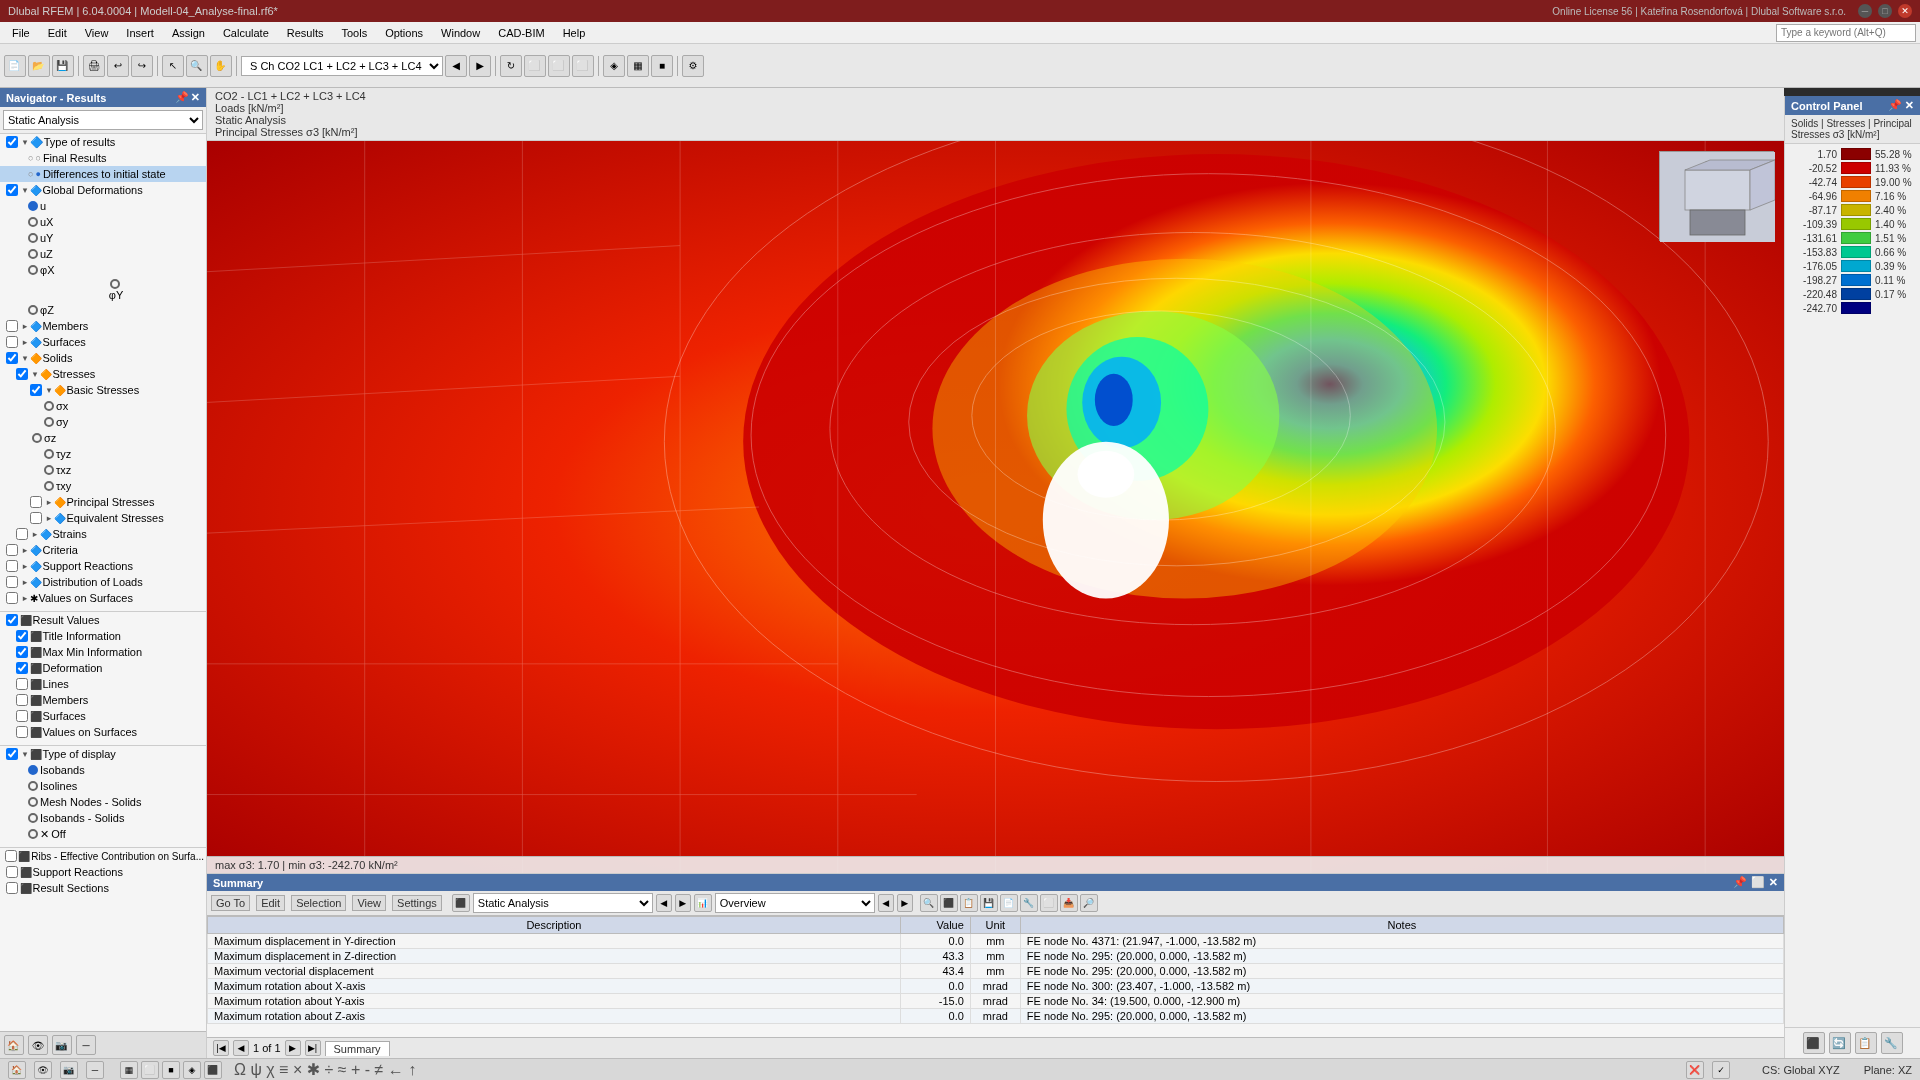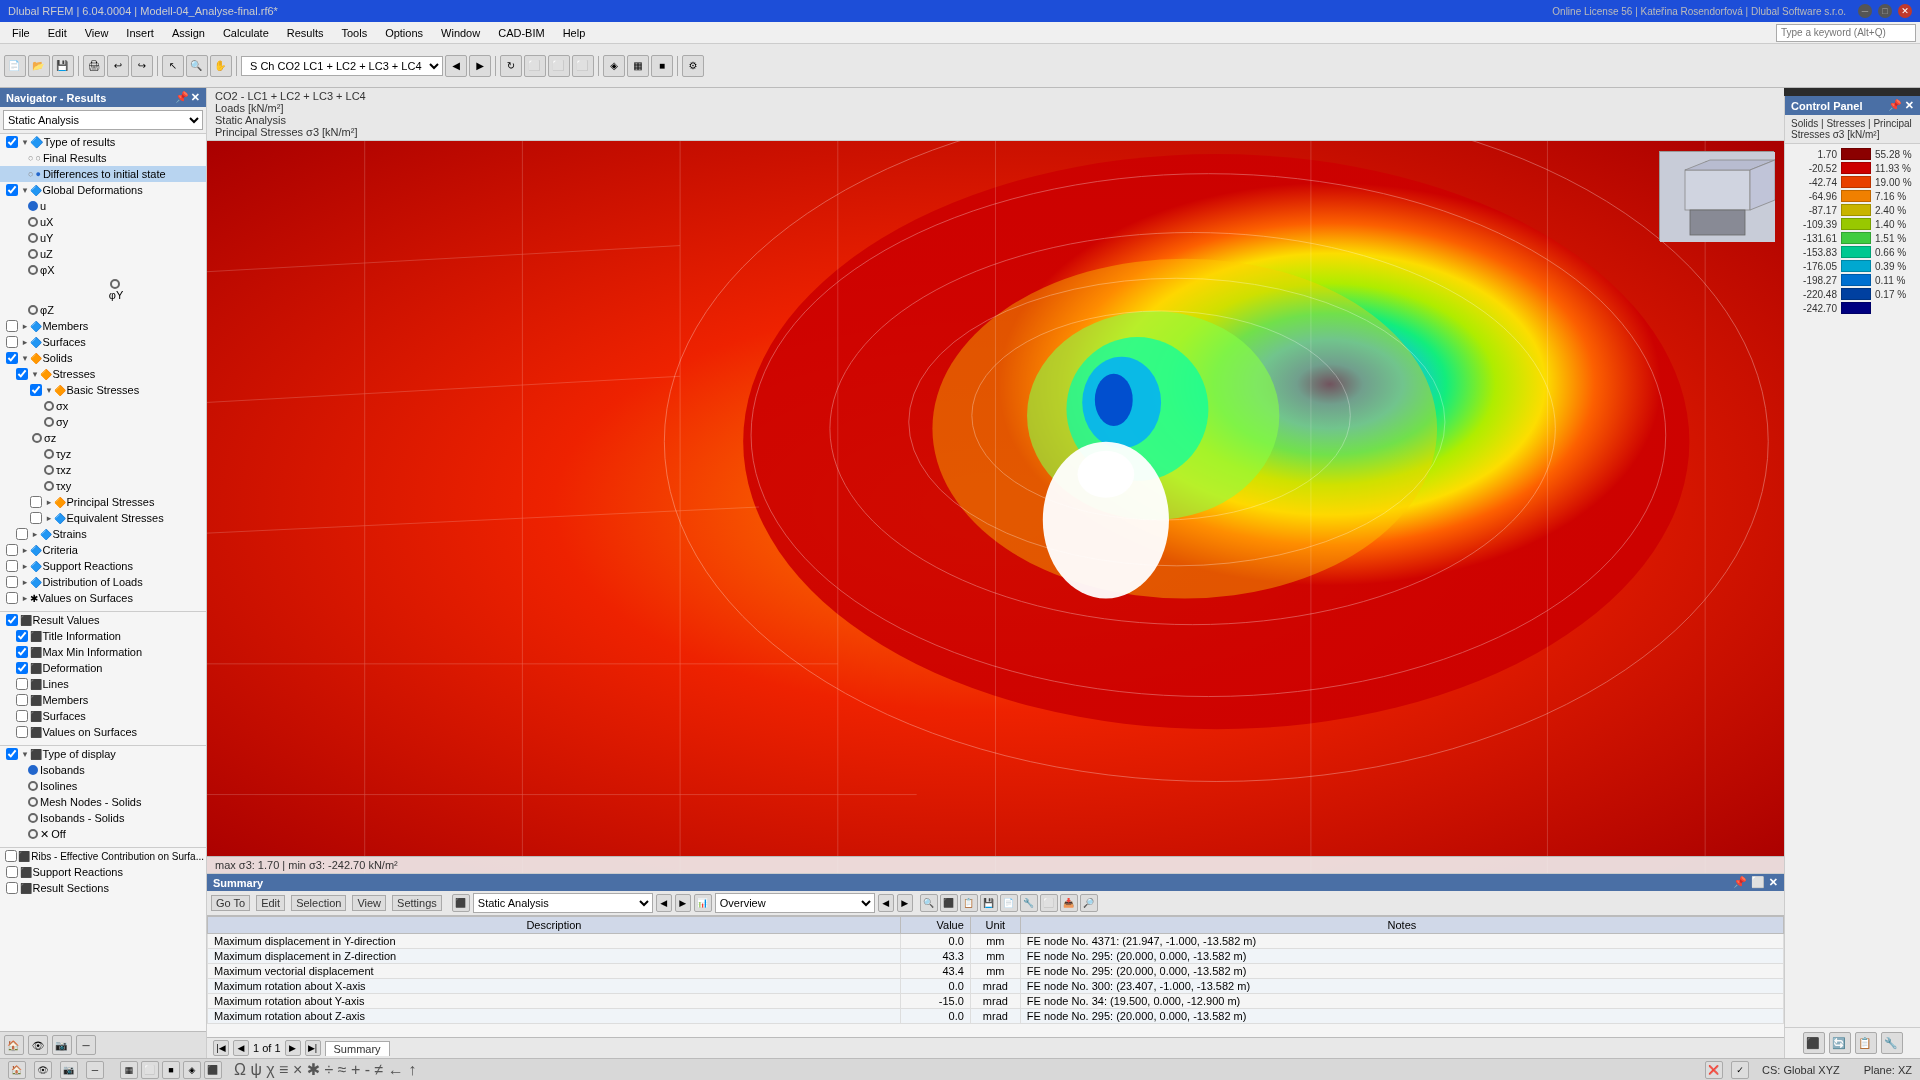--- a/index.html
+++ b/index.html
@@ -1,21 +1,21 @@
 <!DOCTYPE html>
 <html><head>
   <meta charset="utf-8">
   <style>
     * { margin: 0; padding: 0; box-sizing: border-box; }
     body { font-family: 'Segoe UI', Arial, sans-serif; font-size: 11px; background: #2b2b2b; color: #000; overflow: hidden; }
 
     
     #titlebar {
       height: 22px;
-      background: #1d4ed8;
+      background: #7f1d1d;
       color: #ccc;
       display: flex;
       align-items: center;
       justify-content: space-between;
       padding: 0 8px;
       font-size: 11px;
     }
     #titlebar .controls { display: flex; gap: 6px; }
     #titlebar .ctrl-btn { width: 14px; height: 14px; border-radius: 50%; border: none; cursor: pointer; font-size: 9px; display: flex; align-items: center; justify-content: center; }
     .ctrl-min { background: #555; color: #aaa; }
@@ -960,16 +960,16 @@
       <button class="tb-btn" style="width:18px;height:18px;font-size:9px;">◈</button>
       <button class="tb-btn" style="width:18px;height:18px;font-size:9px;">⬛</button>
     </div>
     <div style="margin-left:4px;display:flex;gap:2px;font-size:16px;color:#555;">
       <span>Ω ψ χ ≡ × ✱ ÷ ≈ + - ≠ ← ↑</span>
     </div>
   </div>
   <div class="status-right">
     <button class="tb-btn" style="width:18px;height:18px;font-size:9px;">❌</button>
     <button class="tb-btn" style="width:18px;height:18px;font-size:9px;">✓</button>
-    <span style="font-size:11px;color:#333;margin-left:5px;">CS: Global XYZ</span>
+    <span style="font-size:11px;color:#333;margin-left:24px;">CS: Global XYZ</span>
     <span style="font-size:11px;color:#333;margin-left:16px;">Plane: XZ</span>
   </div>
 </div>
 
 </body></html>

